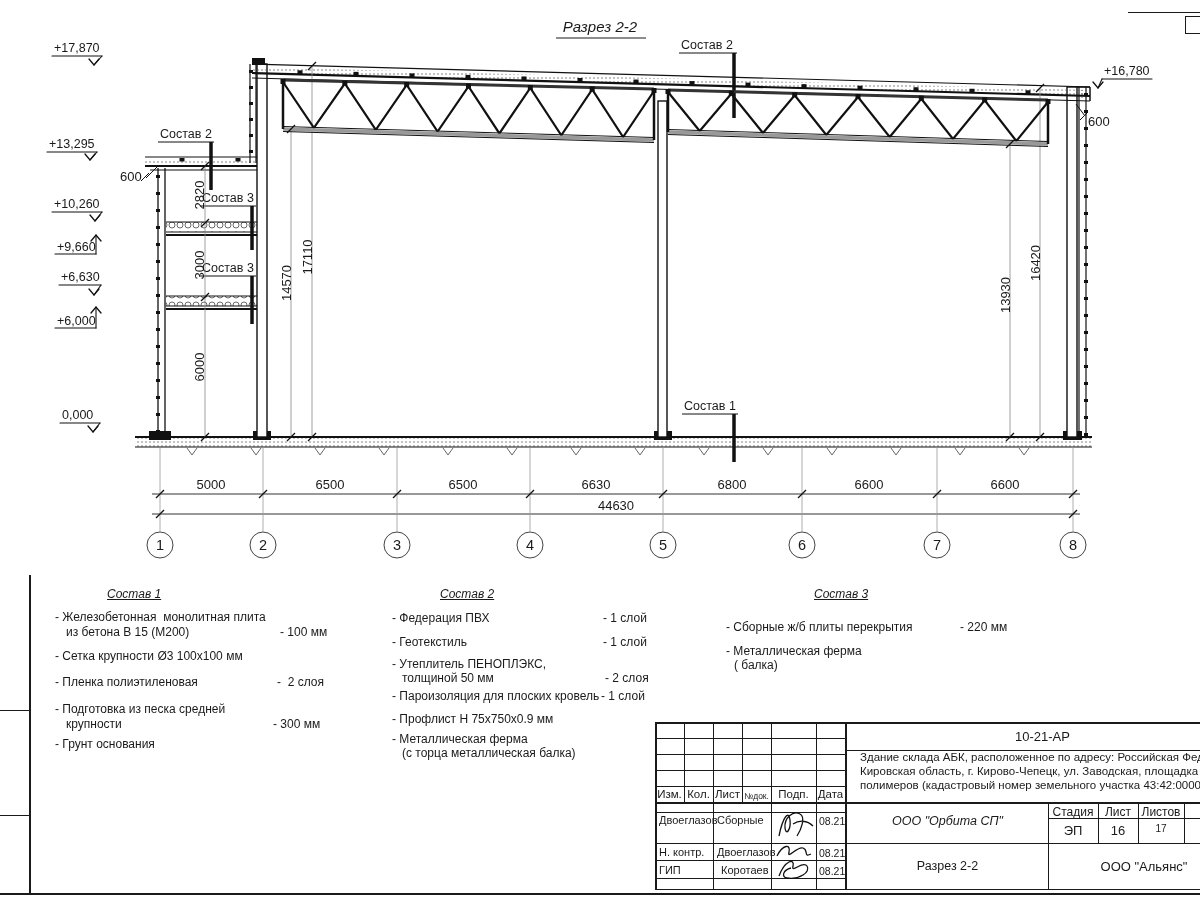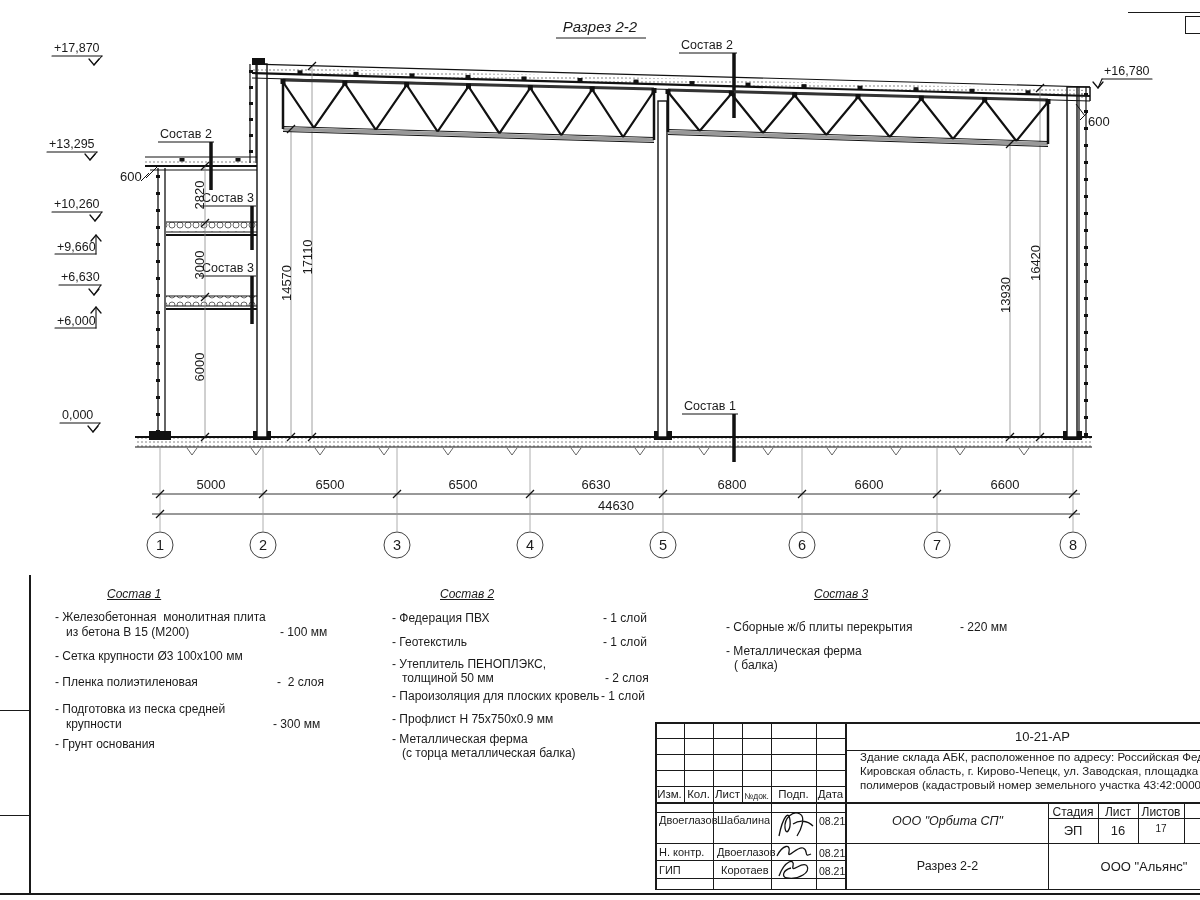--- a/index.html
+++ b/index.html
@@ -426,21 +426,21 @@
   <span class="tbx ctr" style="left:87px;top:69px;width:29px;font-size:8.5px">№док.</span>
   <span class="tbx ctr" style="left:116px;top:66px;width:45px;font-size:11.5px">Подп.</span>
   <span class="tbx ctr" style="left:161px;top:66px;width:29px;font-size:11.5px">Дата</span>
 
   <span class="tbx ctr" style="left:190px;top:7px;width:395px;font-size:13px">10-21-АР</span>
   <span class="tbx" style="left:205px;top:29px;width:380px;font-size:11.5px">Здание склада АБК, расположенное по адресу: Российская Федерация,</span>
   <span class="tbx" style="left:205px;top:43px;width:380px;font-size:11.5px">Кировская область, г. Кирово-Чепецк, ул. Заводская, площадка завода</span>
   <span class="tbx" style="left:205px;top:57px;width:380px;font-size:11.5px">полимеров (кадастровый номер земельного участка 43:42:000022:</span>
 
   <span class="tbx" style="left:4px;top:92px;font-size:11px">Двоеглазов</span>
-  <span class="tbx" style="left:62px;top:92px;font-size:11px">Шабалина</span>
+  <span class="tbx" style="left:62px;top:92px;font-size:11px">Сборные</span>
   <span class="tbx" style="left:164px;top:93px;font-size:10.5px">08.21</span>
   <span class="tbx" style="left:4px;top:124px;font-size:11px">Н. контр.</span>
   <span class="tbx" style="left:62px;top:124px;font-size:11px">Двоеглазов</span>
   <span class="tbx" style="left:164px;top:125px;font-size:10.5px">08.21</span>
   <span class="tbx" style="left:4px;top:142px;font-size:11px">ГИП</span>
   <span class="tbx" style="left:66px;top:142px;font-size:11px">Коротаев</span>
   <span class="tbx" style="left:164px;top:143px;font-size:10.5px">08.21</span>
 
   <span class="tbx ctr it" style="left:192px;top:92px;width:201px;font-size:12.5px">ООО "Орбита СП"</span>
   <span class="tbx ctr" style="left:192px;top:137px;width:201px;font-size:12.5px">Разрез 2-2</span>

